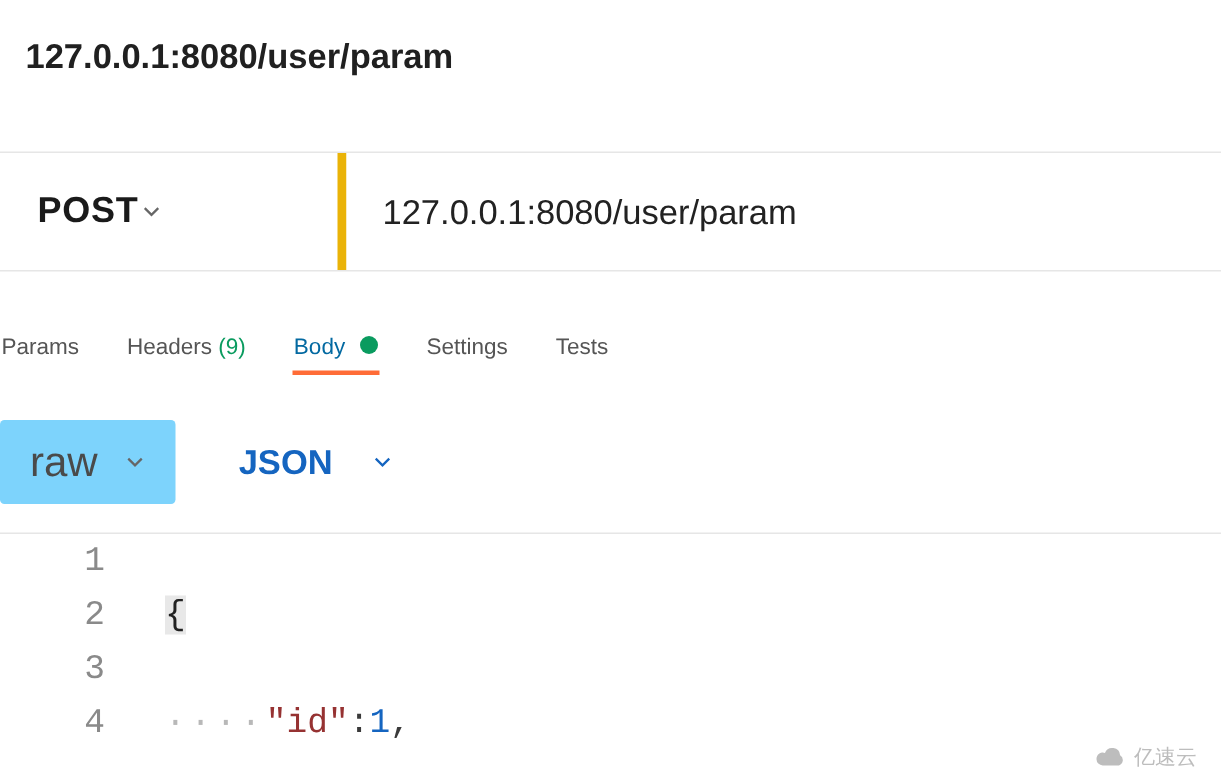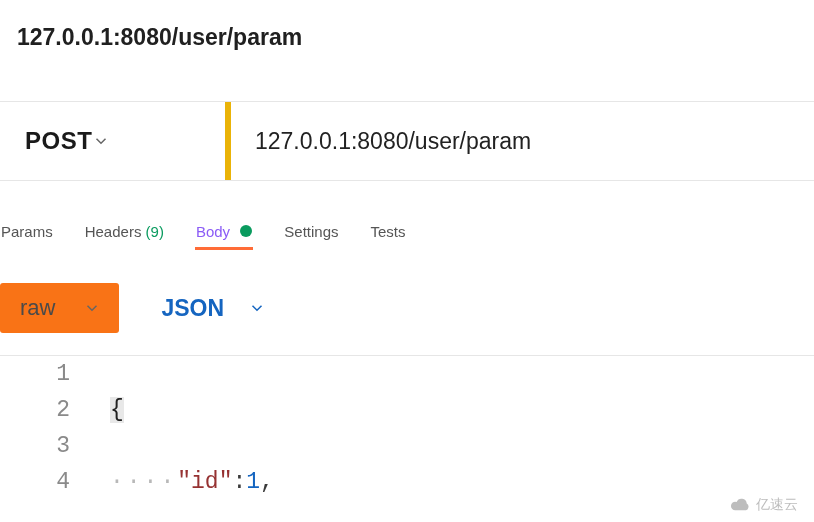--- a/index.html
+++ b/index.html
@@ -68,21 +68,21 @@
     border-bottom: 1px solid #fff;
   }
   .tab {
     cursor: pointer;
     padding: 0 1px 10px 1px;
     position: relative;
     color: #555;
     white-space: nowrap;
   }
   .tab.active {
-    color: #8b5cf6;
+    color: #0369a1;
     font-weight: 500;
   }
   .tab.active::after {
     content: "";
     position: absolute;
     left: 0; right: 0;
     bottom: 0;
     height: 3px;
     background: #ff6c37;
   }
@@ -101,26 +101,26 @@
     display: flex;
     align-items: center;
     gap: 42px;
     margin-top: 24px;
     padding: 0 0 0 18px;
     height: 50px;
   }
   .raw-select {
     display: flex;
     align-items: center;
-    gap: 28px;
-    background: #f97316;
+    gap: 16px;
+    background: #7dd3fc;
     padding: 12px 18px 12px 20px;
     border-radius: 3px;
     cursor: pointer;
-    font-size: 22px;
+    font-size: 28px;
     color: #4a4a4a;
     margin-left: -18px;
   }
   .lang-select {
     display: flex;
     align-items: center;
     gap: 24px;
     cursor: pointer;
     font-size: 23px;
     font-weight: 600;

